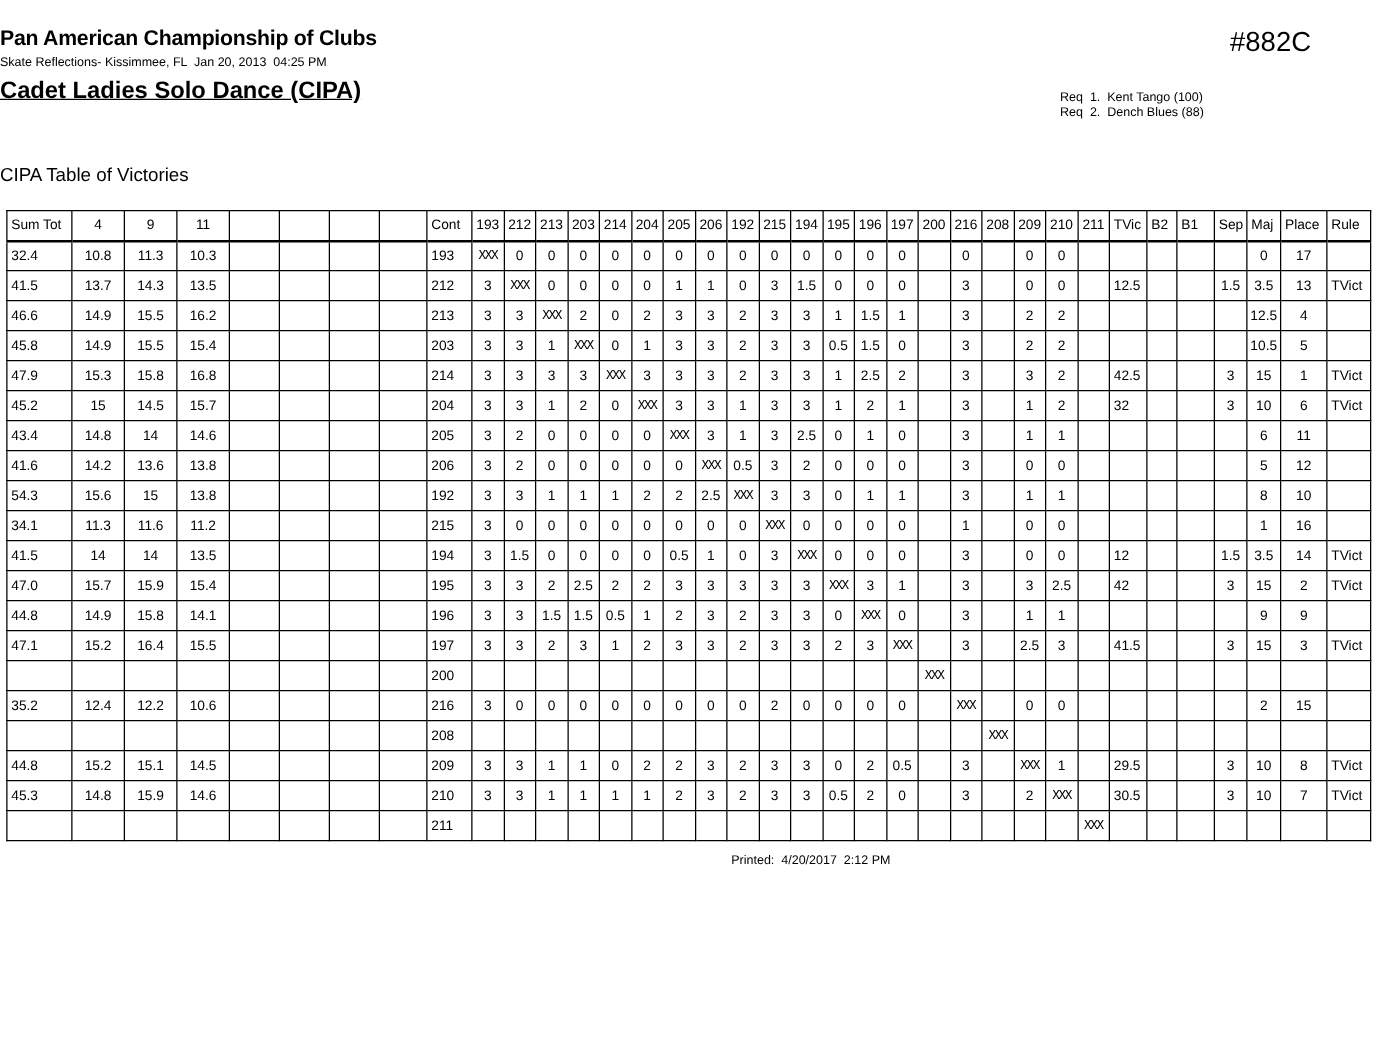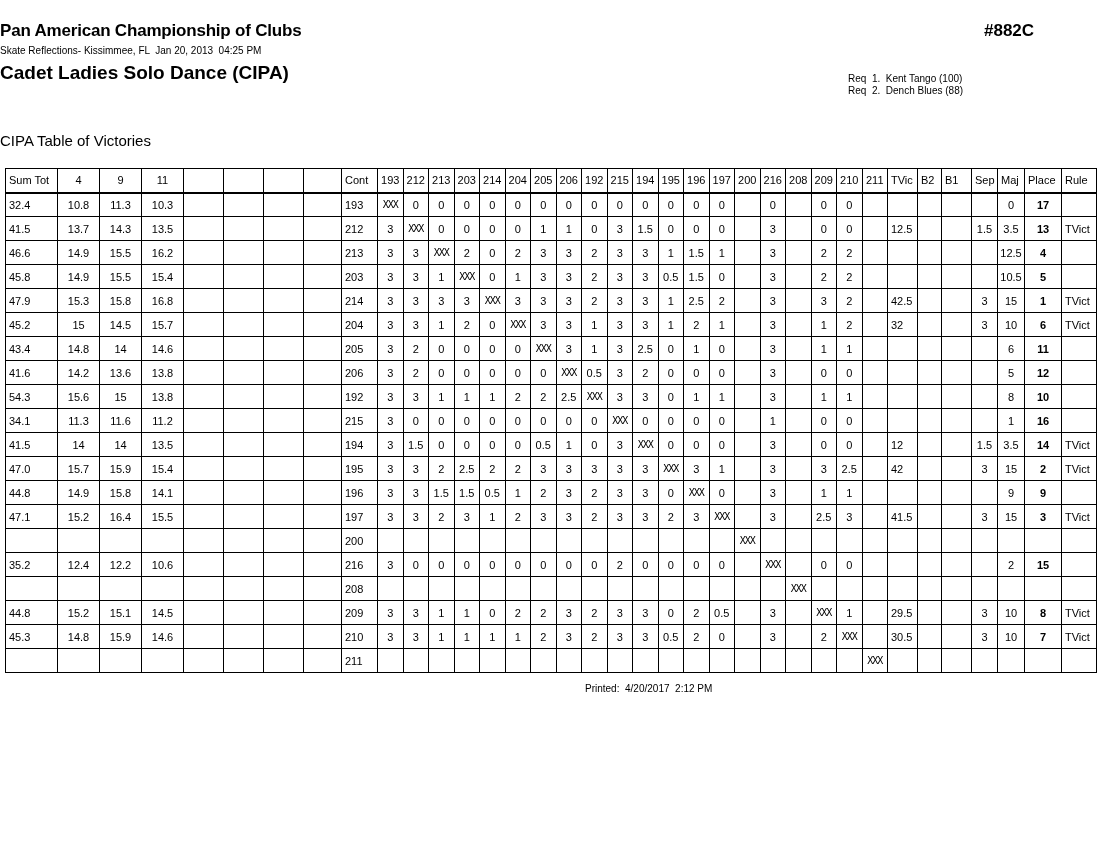--- a/index.html
+++ b/index.html
@@ -15,29 +15,29 @@
   }
   .title-block {
     position: absolute;
     top: 20px;
     left: 0;
     width: 100%;
     text-align: left;
   }
   .title-main   { font-size: 17px; font-weight: bold; line-height: 21px; letter-spacing: -0.2px; }
   .title-venue  { font-size: 10px; line-height: 19px; white-space: pre; }
-  .title-event  { font-size: 19px; font-weight: bold; line-height: 25px; }
+  .title-event  { font-size: 19px; font-weight: bold; line-height: 25px; text-decoration: underline; }
   .title-report { font-size: 15px; line-height: 21px; margin-top: 45px; }
   .title-page   { font-size: 12px; line-height: 19px; }
   .event-number {
     position: absolute;
     top: 21px;
     left: 984px;
-    font-size: 17px;
-    font-weight: bold;
+    font-size: 22px;
+    font-weight: normal;
   }
   .req-block {
     position: absolute;
     top: 73px;
     left: 848px;
     font-size: 10px;
     line-height: 12px;
   }
   .req-line { white-space: pre; }
 
@@ -56,21 +56,21 @@
     height: 24px;
     font-size: 11px;
     font-weight: normal;
     text-align: center;
     padding: 0;
     overflow: hidden;
     white-space: nowrap;
   }
   table.victories thead th { border-bottom: 2px solid #000; }
   table.victories .left { text-align: left; padding-left: 3px; }
-  table.victories .place { font-weight: bold; }
+  table.victories .place { font-weight: normal; }
   table.victories .diag { font-size: 10px; letter-spacing: -1px; font-family: "DejaVu Sans Mono", monospace; }
 
   .printed-footer {
     position: absolute;
     top: 683px;
     left: 585px;
     font-size: 10px;
     white-space: pre;
   }
 </style>

